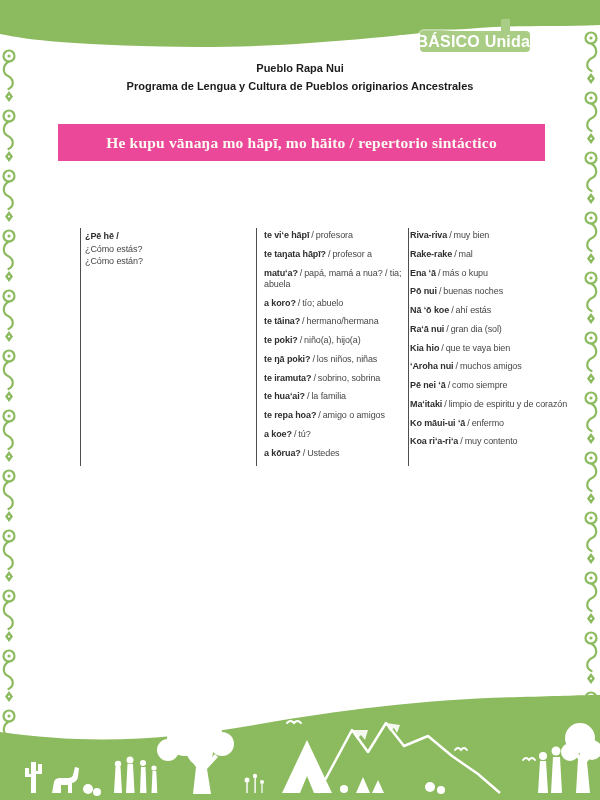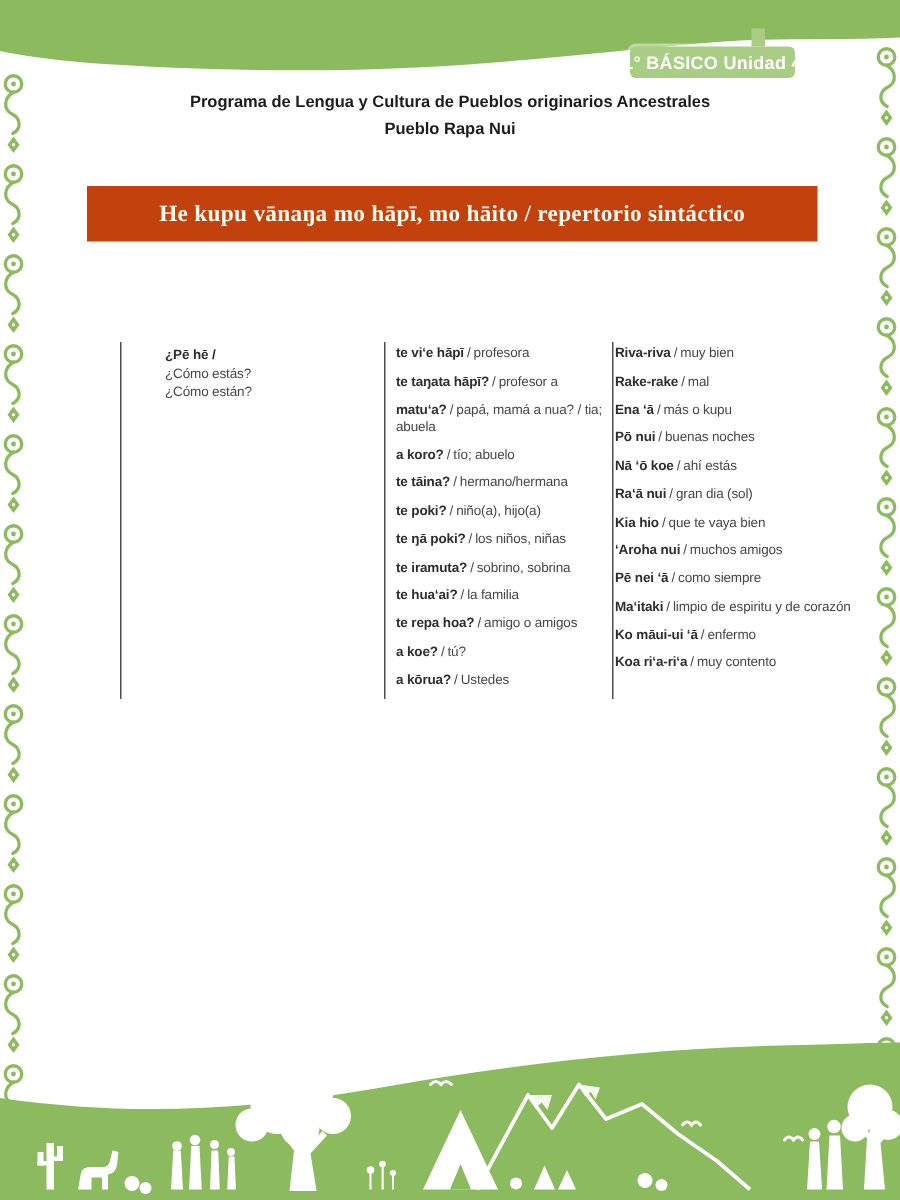--- a/index.html
+++ b/index.html
@@ -13,44 +13,44 @@
   .badge{
     position:absolute;left:420px;top:31px;width:110px;height:21px;
     background:#a9cd84;border-radius:4px;
     box-shadow:0 0 0 2px rgba(255,255,255,0.45);
     display:flex;align-items:center;justify-content:center;z-index:3;
   }
   .badge::after{
     content:"";position:absolute;right:20px;top:-12px;width:9px;height:12px;
     background:#a9cd84;
   }
-  .badge span{color:#ffffff;font-size:12px;font-weight:bold;letter-spacing:.2px;white-space:nowrap;}
+  .badge span{color:#ffffff;font-size:16px;font-weight:bold;letter-spacing:.2px;white-space:nowrap;}
   
   .side-border{position:absolute;width:18px;z-index:1;}
   .side-border.left{left:0;top:44px;height:700px;}
   .side-border.right{right:0;top:26px;height:676px;}
   .side-border svg{display:block;width:100%;height:100%;}
   
   .program-title{
     position:absolute;top:60px;left:40px;right:40px;text-align:center;
     font-size:11px;font-weight:bold;color:#1c1c1c;line-height:1.6;
   }
   
   .title-bar{
     position:absolute;left:58px;top:124px;width:487px;height:37px;
-    background:#c2410c;display:flex;align-items:center;justify-content:center;
+    background:#ec4899;display:flex;align-items:center;justify-content:center;
   }
   .title-bar span{
     font-family:"Liberation Serif",serif;font-weight:bold;font-size:15.5px;
     color:#fbfbf2;letter-spacing:.2px;white-space:nowrap;
   }
   
   .vocab{position:absolute;left:80px;top:228px;display:flex;z-index:2;}
   .col{border-left:1px solid #4e4e4e;min-height:232px;box-sizing:border-box;padding-top:2px;}
-  .col1{width:154px;padding-left:29px;}
+  .col1{width:154px;padding-left:4px;}
   .col2{width:152px;padding-left:7px;margin-left:22px;}
   .col3{width:182px;padding-left:1px;}
   .entry{font-size:9px;color:#474747;margin-bottom:7.5px;line-height:1.25;letter-spacing:-.1px;}
   .entry b{color:#2e2e2e;}
   .sep{margin:0 2px;}
   .q-lines div{font-size:9px;color:#474747;line-height:1.4;letter-spacing:-.1px;}
   .q-rapa{font-size:9px;color:#2e2e2e;font-weight:bold;line-height:1.4;}
   
   .source{
     position:absolute;left:90px;top:502px;font-size:7.6px;color:#505050;letter-spacing:0;
@@ -99,22 +99,22 @@
           <circle cx="9" cy="12" r="1.6" fill="#8cba5e"></circle>
           <path d="M9,47 l4,5.5 l-4,5.5 l-4,-5.5 z" fill="#8cba5e"></path>
           <circle cx="9" cy="52.5" r="1.1" fill="#ffffff"></circle>
         </pattern>
       </defs>
       <rect x="0" y="0" width="18" height="676" fill="url(#koruR)"></rect>
     </svg>
   </div>
 
   <div class="program-title">
+    <div>Pueblo Rapa Nui</div>
     <div>Programa de Lengua y Cultura de Pueblos originarios Ancestrales</div>
-    <div>Pueblo Rapa Nui</div>
   </div>
 
   <div class="title-bar">
     <span>He kupu vānaŋa mo hāpī, mo hāito / repertorio sintáctico</span>
   </div>
 
   <div class="vocab">
 
     <div class="col col1">
       <div class="entry">

